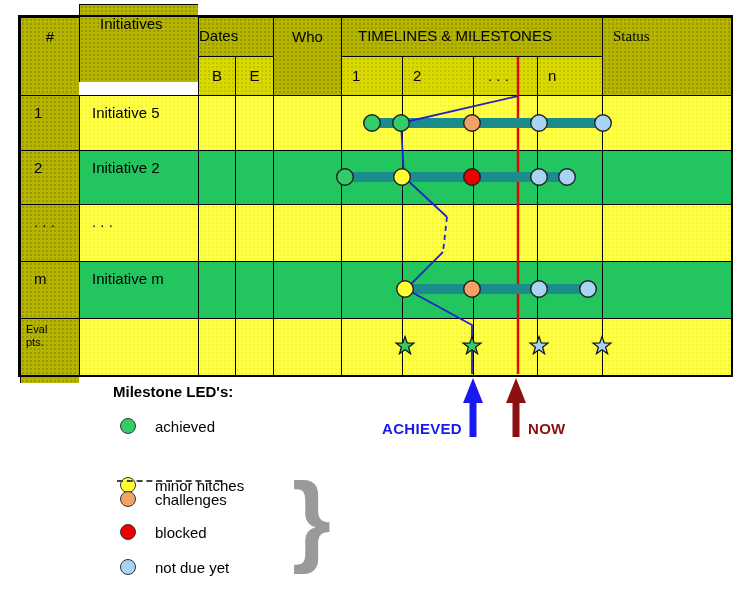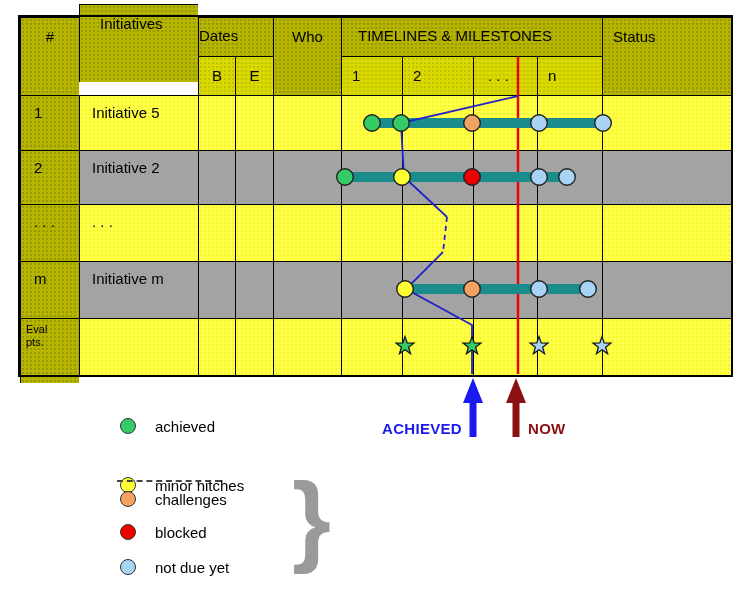--- a/index.html
+++ b/index.html
@@ -3,21 +3,21 @@
 <meta charset="utf-8">
 <style>
   html,body{margin:0;padding:0;background:#fff;}
   #stage{position:relative;width:750px;height:600px;background:#ffffff;
          font-family:"Liberation Sans",sans-serif;overflow:hidden;}
   .cell{position:absolute;box-sizing:border-box;border-left:1px solid #000;border-top:1px solid #000;
         font-size:15px;color:#000;overflow:hidden;line-height:17px;}
   .olv{background-color:#b5b500;background-image:radial-gradient(rgba(90,90,0,.30) .8px, transparent .9px);background-size:4px 4px;}
   .olv2{background-color:#d9d900;background-image:radial-gradient(rgba(120,120,0,.22) .8px, transparent .9px);background-size:4px 4px;}
   .bright{background-color:#ffff47;background-image:radial-gradient(rgba(230,230,0,.35) .8px, transparent .9px);background-size:4px 4px;}
-  .pale{background-color:#a3a3a3;}
+  .pale{background-color:#22c55e;}
   .small{font-size:11px;line-height:13px;white-space:pre-line;}
   #table-border{position:absolute;left:18px;top:15px;width:711px;height:358px;border:2px solid #000;pointer-events:none;}
   #overlay{position:absolute;left:0;top:0;pointer-events:none;}
   .marker-label{position:absolute;font-weight:bold;font-size:15px;letter-spacing:.3px;}
   #achieved-label{left:374px;top:420px;width:88px;text-align:right;}
   #now-label{left:528px;top:420px;}
   #legend-title{position:absolute;left:113px;top:383px;font-weight:bold;font-size:15px;}
   .legend-item{position:absolute;left:113px;display:flex;align-items:center;height:16px;}
   .legend-dot{width:14px;height:14px;border-radius:50%;border:1.5px solid #333;margin-left:7px;flex:0 0 auto;}
   .legend-label{margin-left:19px;font-size:15px;white-space:nowrap;}
@@ -35,21 +35,21 @@
       <div class="cell olv" style="left: 79px; top: 4px; width: 119px; height: 78px; padding-left: 20px; padding-top: 10px;">Initiatives</div>
       <div class="cell olv" style="left: 198px; top: 17px; width: 75px; height: 39px; padding-top: 9px;">Dates</div>
       <div class="cell olv2" style="left: 198px; top: 56px; width: 37px; height: 39px; text-align: center; padding-top: 10px;">B</div>
       <div class="cell olv2" style="left: 235px; top: 56px; width: 38px; height: 39px; text-align: center; padding-top: 10px;">E</div>
       <div class="cell olv" style="left: 273px; top: 17px; width: 68px; height: 78px; text-align: center; padding-top: 10px;">Who</div>
       <div class="cell olv" style="left: 341px; top: 17px; width: 261px; height: 39px; padding-left: 16px; padding-top: 9px;">TIMELINES &amp; MILESTONES</div>
       <div class="cell olv2" style="left: 341px; top: 56px; width: 61px; height: 39px; padding-left: 10px; padding-top: 10px;">1</div>
       <div class="cell olv2" style="left: 402px; top: 56px; width: 71px; height: 39px; padding-left: 10px; padding-top: 10px;">2</div>
       <div class="cell olv2" style="left: 473px; top: 56px; width: 64px; height: 39px; padding-left: 14px; padding-top: 10px;">. . .</div>
       <div class="cell olv2" style="left: 537px; top: 56px; width: 65px; height: 39px; padding-left: 10px; padding-top: 10px;">n</div>
-      <div class="cell olv" style="left: 602px; top: 17px; width: 129px; height: 78px; padding-left: 10px; padding-top: 10px;">Status</div>
+      <div class="cell olv" style="left: 602px; top: 17px; width: 129px; height: 78px; padding-left: 10px; padding-top: 10px; font-family: Liberation Serif, serif;">Status</div>
       <div class="cell olv" style="left: 20px; top: 95px; width: 59px; height: 55px; padding-left: 13px; padding-top: 8px;">1</div>
       <div class="cell bright" style="left: 79px; top: 95px; width: 119px; height: 55px; padding-left: 12px; padding-top: 8px;">Initiative 5</div>
       <div class="cell bright" style="left: 198px; top: 95px; width: 37px; height: 55px; text-align: center; padding-top: 8px;"></div>
       <div class="cell bright" style="left: 235px; top: 95px; width: 38px; height: 55px; text-align: center; padding-top: 8px;"></div>
       <div class="cell bright" style="left: 273px; top: 95px; width: 68px; height: 55px; text-align: center; padding-top: 8px;"></div>
       <div class="cell bright" style="left: 341px; top: 95px; width: 61px; height: 55px; text-align: center; padding-top: 8px;"></div>
       <div class="cell bright" style="left: 402px; top: 95px; width: 71px; height: 55px; text-align: center; padding-top: 8px;"></div>
       <div class="cell bright" style="left: 473px; top: 95px; width: 64px; height: 55px; text-align: center; padding-top: 8px;"></div>
       <div class="cell bright" style="left: 537px; top: 95px; width: 65px; height: 55px; text-align: center; padding-top: 8px;"></div>
       <div class="cell bright" style="left: 602px; top: 95px; width: 129px; height: 55px; padding-left: 10px; padding-top: 8px;"></div>
@@ -123,20 +123,21 @@
       <path d="M472.0,336.5L474.2,342.9L481.0,343.1L475.6,347.2L477.6,353.7L472.0,349.8L466.4,353.7L468.4,347.2L463.0,343.1L469.8,342.9Z" fill="#33cc66" stroke="#111" stroke-width="1.2"></path>
       <path d="M539.0,336.5L541.2,342.9L548.0,343.1L542.6,347.2L544.6,353.7L539.0,349.8L533.4,353.7L535.4,347.2L530.0,343.1L536.8,342.9Z" fill="#a9d3f2" stroke="#111" stroke-width="1.2"></path>
       <path d="M602.0,336.5L604.2,342.9L611.0,343.1L605.6,347.2L607.6,353.7L602.0,349.8L596.4,353.7L598.4,347.2L593.0,343.1L599.8,342.9Z" fill="#a9d3f2" stroke="#111" stroke-width="1.2"></path>
       <polygon points="473,378 463,403 469.5,403 469.5,437 476.5,437 476.5,403 483,403" fill="#1a1aee"></polygon>
       <polygon points="516,378 506,403 512.5,403 512.5,437 519.5,437 519.5,403 526,403" fill="#8b1010"></polygon>
     </svg>
 
   <div class="marker-label" id="achieved-label" style="color: rgb(26, 26, 238);">ACHIEVED</div>
   <div class="marker-label" id="now-label" style="color: rgb(139, 16, 16);">NOW</div>
 
+  <div id="legend-title">Milestone LED's:</div>
   <div id="legend-items">
       <div class="legend-item" style="top: 418px;">
         <span class="legend-dot" style="background: rgb(51, 204, 102);"></span>
         <span class="legend-label">achieved</span>
       </div>
       <div class="legend-item" style="top: 458px; margin-top: 19px;">
         <span class="legend-dot" style="background: rgb(255, 255, 51);"></span>
         <span class="legend-label">minor hitches</span>
       </div>
       <div class="legend-item" style="top: 491px;">

